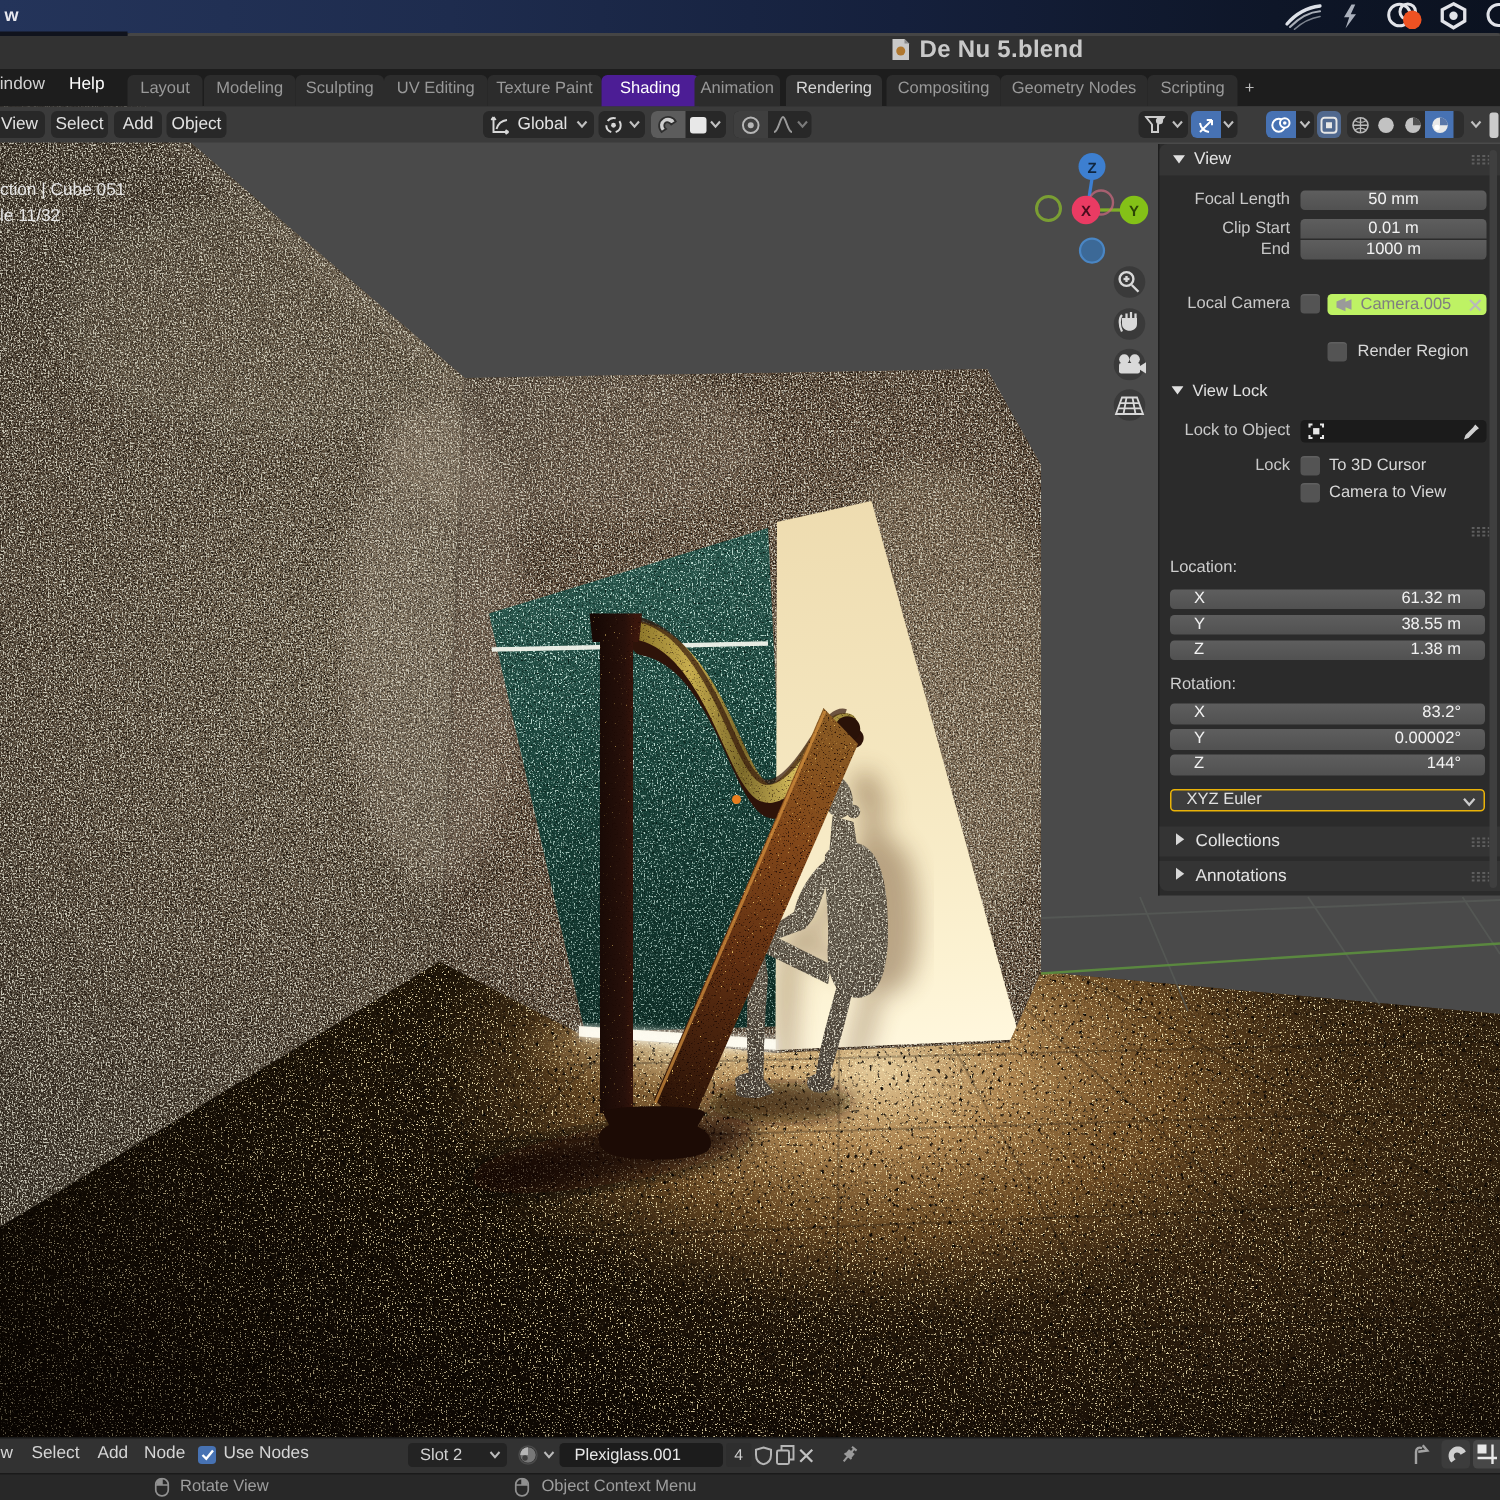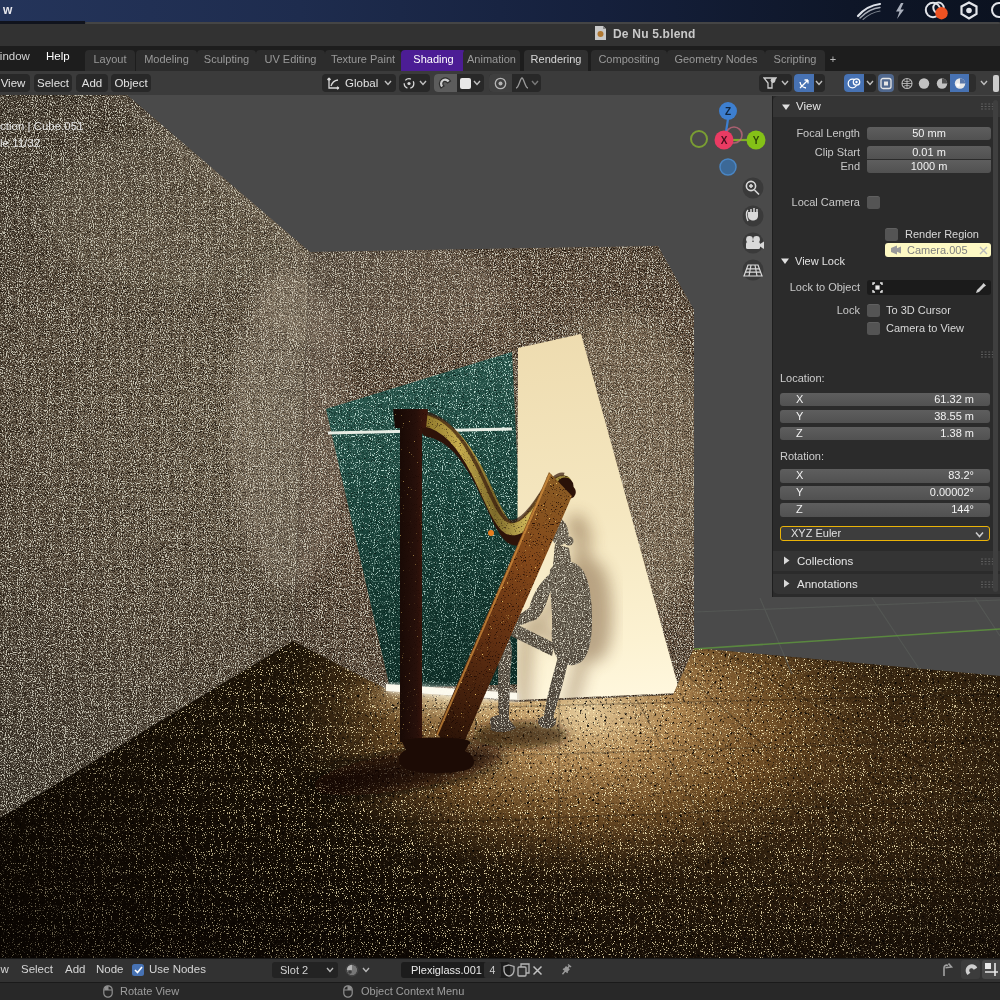--- a/index.html
+++ b/index.html
@@ -3,21 +3,21 @@
 <meta charset="utf-8">
 <style>
   html,body{margin:0;padding:0;background:#000;}
   #app{position:relative;width:1000px;height:1000px;overflow:hidden;font-family:"Liberation Sans",sans-serif;background:#4a4a4a;}
   .abs{position:absolute;}
   #menubar{left:0;top:0;width:1000px;height:22px;background:linear-gradient(90deg,#24345a 0%,#1e2c4e 30%,#15203c 60%,#0e1628 85%,#0b1220 100%);}
   #menubar .w{position:absolute;left:3px;top:3px;color:#e8e8ee;font-size:12px;font-weight:bold;}
   #titlebar{left:0;top:22px;width:1000px;height:24px;background:#323232;}
   #titletopline{left:85px;top:21.5px;width:915px;height:2px;background:#454545;border-radius:2px 2px 0 0;}
   #titledark{left:0;top:21px;width:85px;height:2.5px;background:#10131d;}
-  #title{left:594px;top:22px;height:20px;line-height:24px;color:#c9c9c9;font-size:12px;font-weight:bold;letter-spacing:.2px;}
+  #title{left:594px;top:22px;height:20px;line-height:24px;color:#c9c9c9;font-size:16px;font-weight:bold;letter-spacing:.2px;}
   #topbar{left:0;top:46px;width:1000px;height:25px;background:#1d1d1d;}
   .tab{position:absolute;top:50px;height:21px;background:#2c2c2c;border-radius:4px 4px 0 0;color:#999999;font-size:11px;text-align:center;}
   .tab span{display:block;margin-top:3px;}
   
   #header{left:0;top:71px;width:1000px;height:24px;background:#3b3b3b;}
   .hbtn{position:absolute;top:74px;height:18px;background:#282828;border-radius:4px;color:#e2e2e2;font-size:11.5px;text-align:center;line-height:18px;}
   #nodebar{left:0;top:958px;width:1000px;height:24px;background:#323232;border-top:1px solid #191919;box-sizing:border-box;}
   #statusbar{left:0;top:982px;width:1000px;height:18px;background:#282828;border-top:1px solid #1a1a1a;box-sizing:border-box;color:#9e9e9e;font-size:11px;}
   .ntext{position:absolute;top:963px;color:#d5d5d5;font-size:11.5px;}
   #sidepanel{left:772px;top:96px;width:228px;height:501px;background:#2b2b2b;border-left:1px solid #1e1e1e;box-sizing:border-box;}
@@ -490,21 +490,21 @@
       <path d="M0,1 L12,1 M0,3.5 L12,3.5 M0,6 L12,6" stroke-dasharray="2 1.6"></path>
     </svg>
 <div class="plabel abs" style="left:760px;top:127px;width:100px;height:13px;line-height:13px">Focal Length</div>
 <div class="pfield abs" style="left:867px;top:127px;width:124px;height:13px;line-height:13px">50 mm</div>
 <div class="plabel abs" style="left:760px;top:145.5px;width:100px;height:13px;line-height:13px">Clip Start</div>
 <div class="pfield abs" style="left:867px;top:145.5px;width:124px;height:13px;line-height:13px;border-radius:3px 3px 0 0">0.01 m</div>
 <div class="plabel abs" style="left:760px;top:160px;width:100px;height:13px;line-height:13px">End</div>
 <div class="pfield abs" style="left:867px;top:160px;width:124px;height:13px;line-height:13px;border-radius:0 0 3px 3px">1000 m</div>
 <div class="plabel abs" style="left:760px;top:196px;width:100px;height:13px;line-height:13px">Local Camera</div>
 <div class="cb abs" style="left:867px;top:196px"></div>
-<div class="abs" style="left:885px;top:195.5px;width:106px;height:14px;background:#fef9c3;border-radius:3px;margin-top:47px;">
+<div class="abs" style="left:885px;top:195.5px;width:106px;height:14px;background:#bef264;border-radius:3px;">
   <svg style="position:absolute;left:5px;top:2px" width="12" height="10" viewBox="0 0 12 10">
         <path d="M1,3 L7,0.5 L7,3.2 L11,1.5 L11,8.5 L7,6.8 L7,9.5 L1,7 Z" fill="#9a9a9a"></path>
       </svg>
   <span style="position:absolute;left:22px;top:0;line-height:14px;font-size:11px;color:#7f7f7f">Camera.005</span>
   <svg style="position:absolute;right:3px;top:3px" width="9" height="9" viewBox="0 0 9 9">
         <path d="M1,1 L8,8 M8,1 L1,8" stroke="#b9b9b9" stroke-width="1.4"></path>
       </svg>
 </div>
 <div class="cb abs" style="left:885px;top:228px"></div>
 <div class="prow abs" style="left:905px;top:228px;height:13px;line-height:13px;color:#d8d8d8">Render Region</div>
@@ -578,21 +578,21 @@
   <svg style="position:absolute;left:2px;top:1px" width="14" height="14" viewBox="0 0 14 14">
         <circle cx="7" cy="7" r="6" fill="#1d1d1d" stroke="#4a4a4a"></circle>
         <circle cx="7" cy="7" r="5.2" fill="#777777"></circle>
         <path d="M7,1.8 A5.2,5.2 0 0 0 1.8,7 L7,7 Z" fill="#b5b5b5"></path>
         <circle cx="5" cy="9" r="1.8" fill="#3e3e3e"></circle>
       </svg>
   <svg style="position:absolute;right:1px;top:5px" width="8" height="6" viewBox="0 0 8 6">
         <path d="M1,1 L4,4.5 L7,1" stroke="#bbbbbb" stroke-width="1.3" fill="none"></path>
       </svg>
 </div>
-<div class="abs" style="left:373px;top:962px;width:109px;height:16px;background:#1c1c1c;border-radius:3px;margin-left:28px;">
+<div class="abs" style="left:373px;top:962px;width:109px;height:16px;background:#1c1c1c;border-radius:3px;">
   <span style="position:absolute;left:10px;top:1px;line-height:14px;font-size:11px;color:#e8e8e8">Plexiglass.001</span>
 </div>
 <div class="abs" style="left:484px;top:962px;width:17px;height:16px;background:#2e2e2e;border-radius:2px;text-align:center;line-height:16px;font-size:10.5px;color:#cfcfcf">4</div>
 <svg class="abs" style="left:503px;top:964px" width="12" height="13" viewBox="0 0 12 13">
       <path d="M6,1 L11,2.5 L11,6 C11,9.5 8.8,11.5 6,12.2 C3.2,11.5 1,9.5 1,6 L1,2.5 Z" fill="none" stroke="#b5b5b5" stroke-width="1.3"></path>
     </svg>
 <svg class="abs" style="left:517px;top:963px" width="13" height="14" viewBox="0 0 13 14">
       <rect x="1" y="4" width="8" height="9" rx="1" fill="none" stroke="#b5b5b5" stroke-width="1.3"></rect>
       <path d="M4,4 L4,1 L12,1 L12,10 L9,10" fill="none" stroke="#b5b5b5" stroke-width="1.3"></path>
     </svg>

